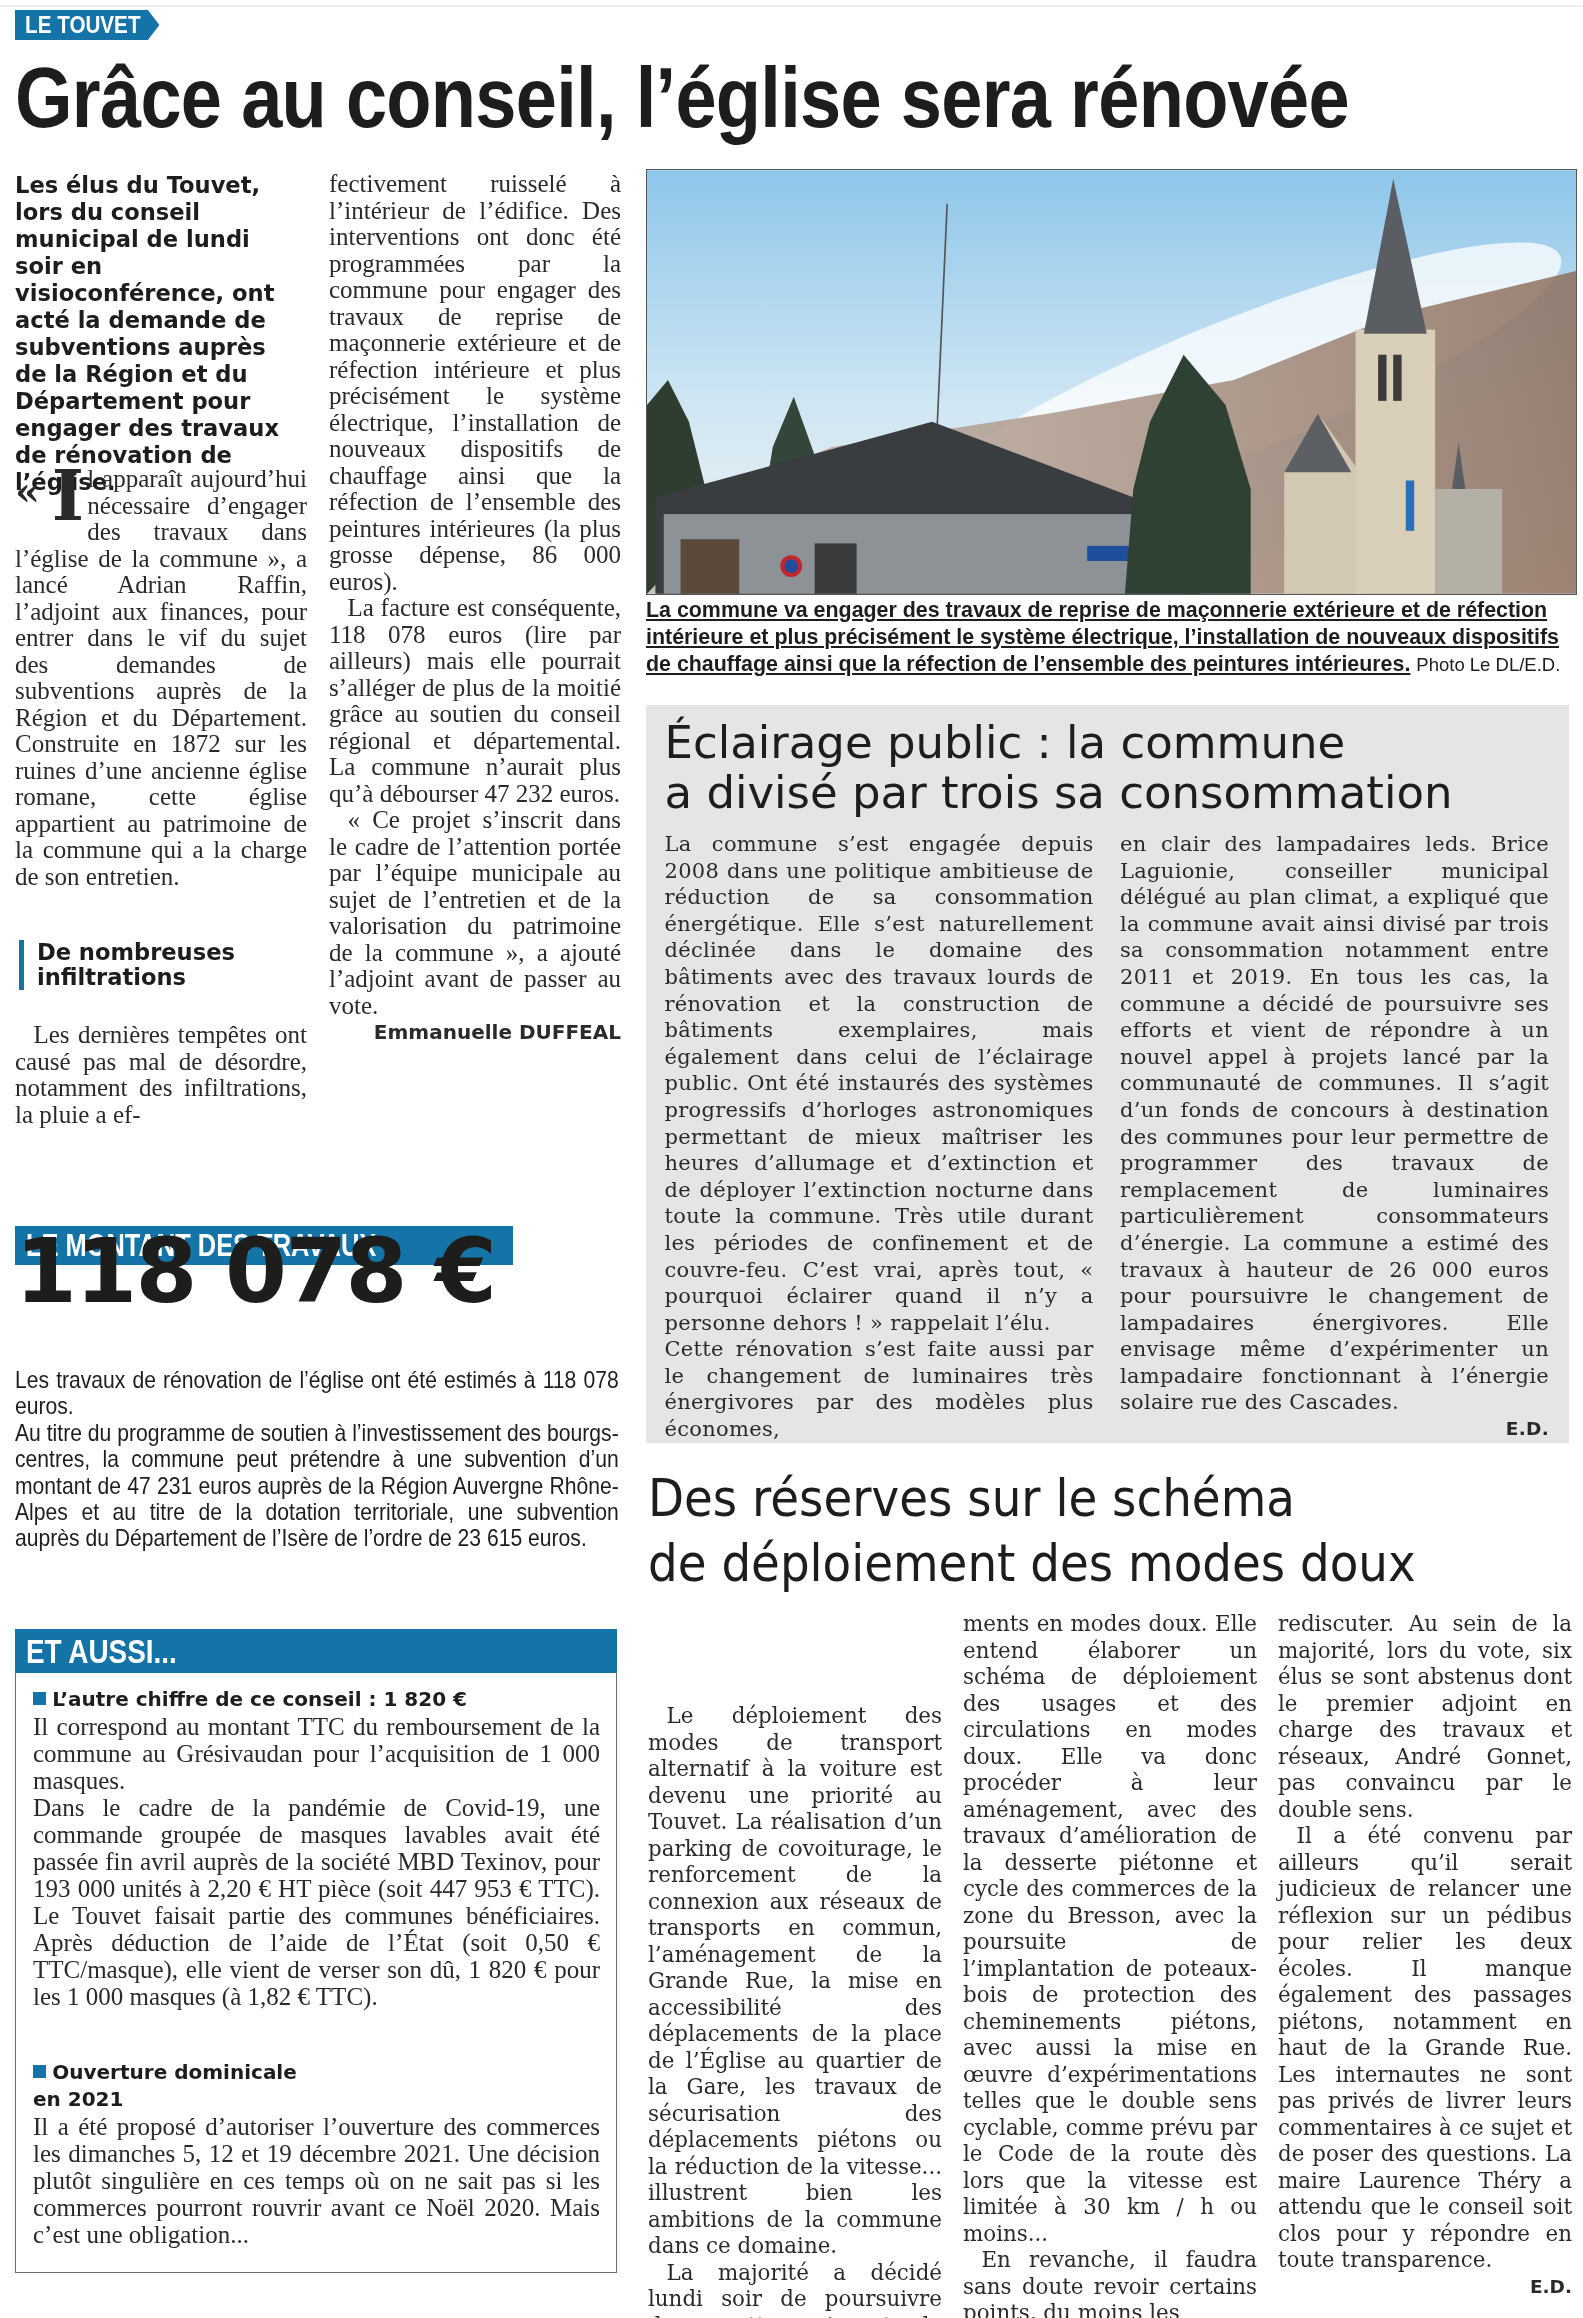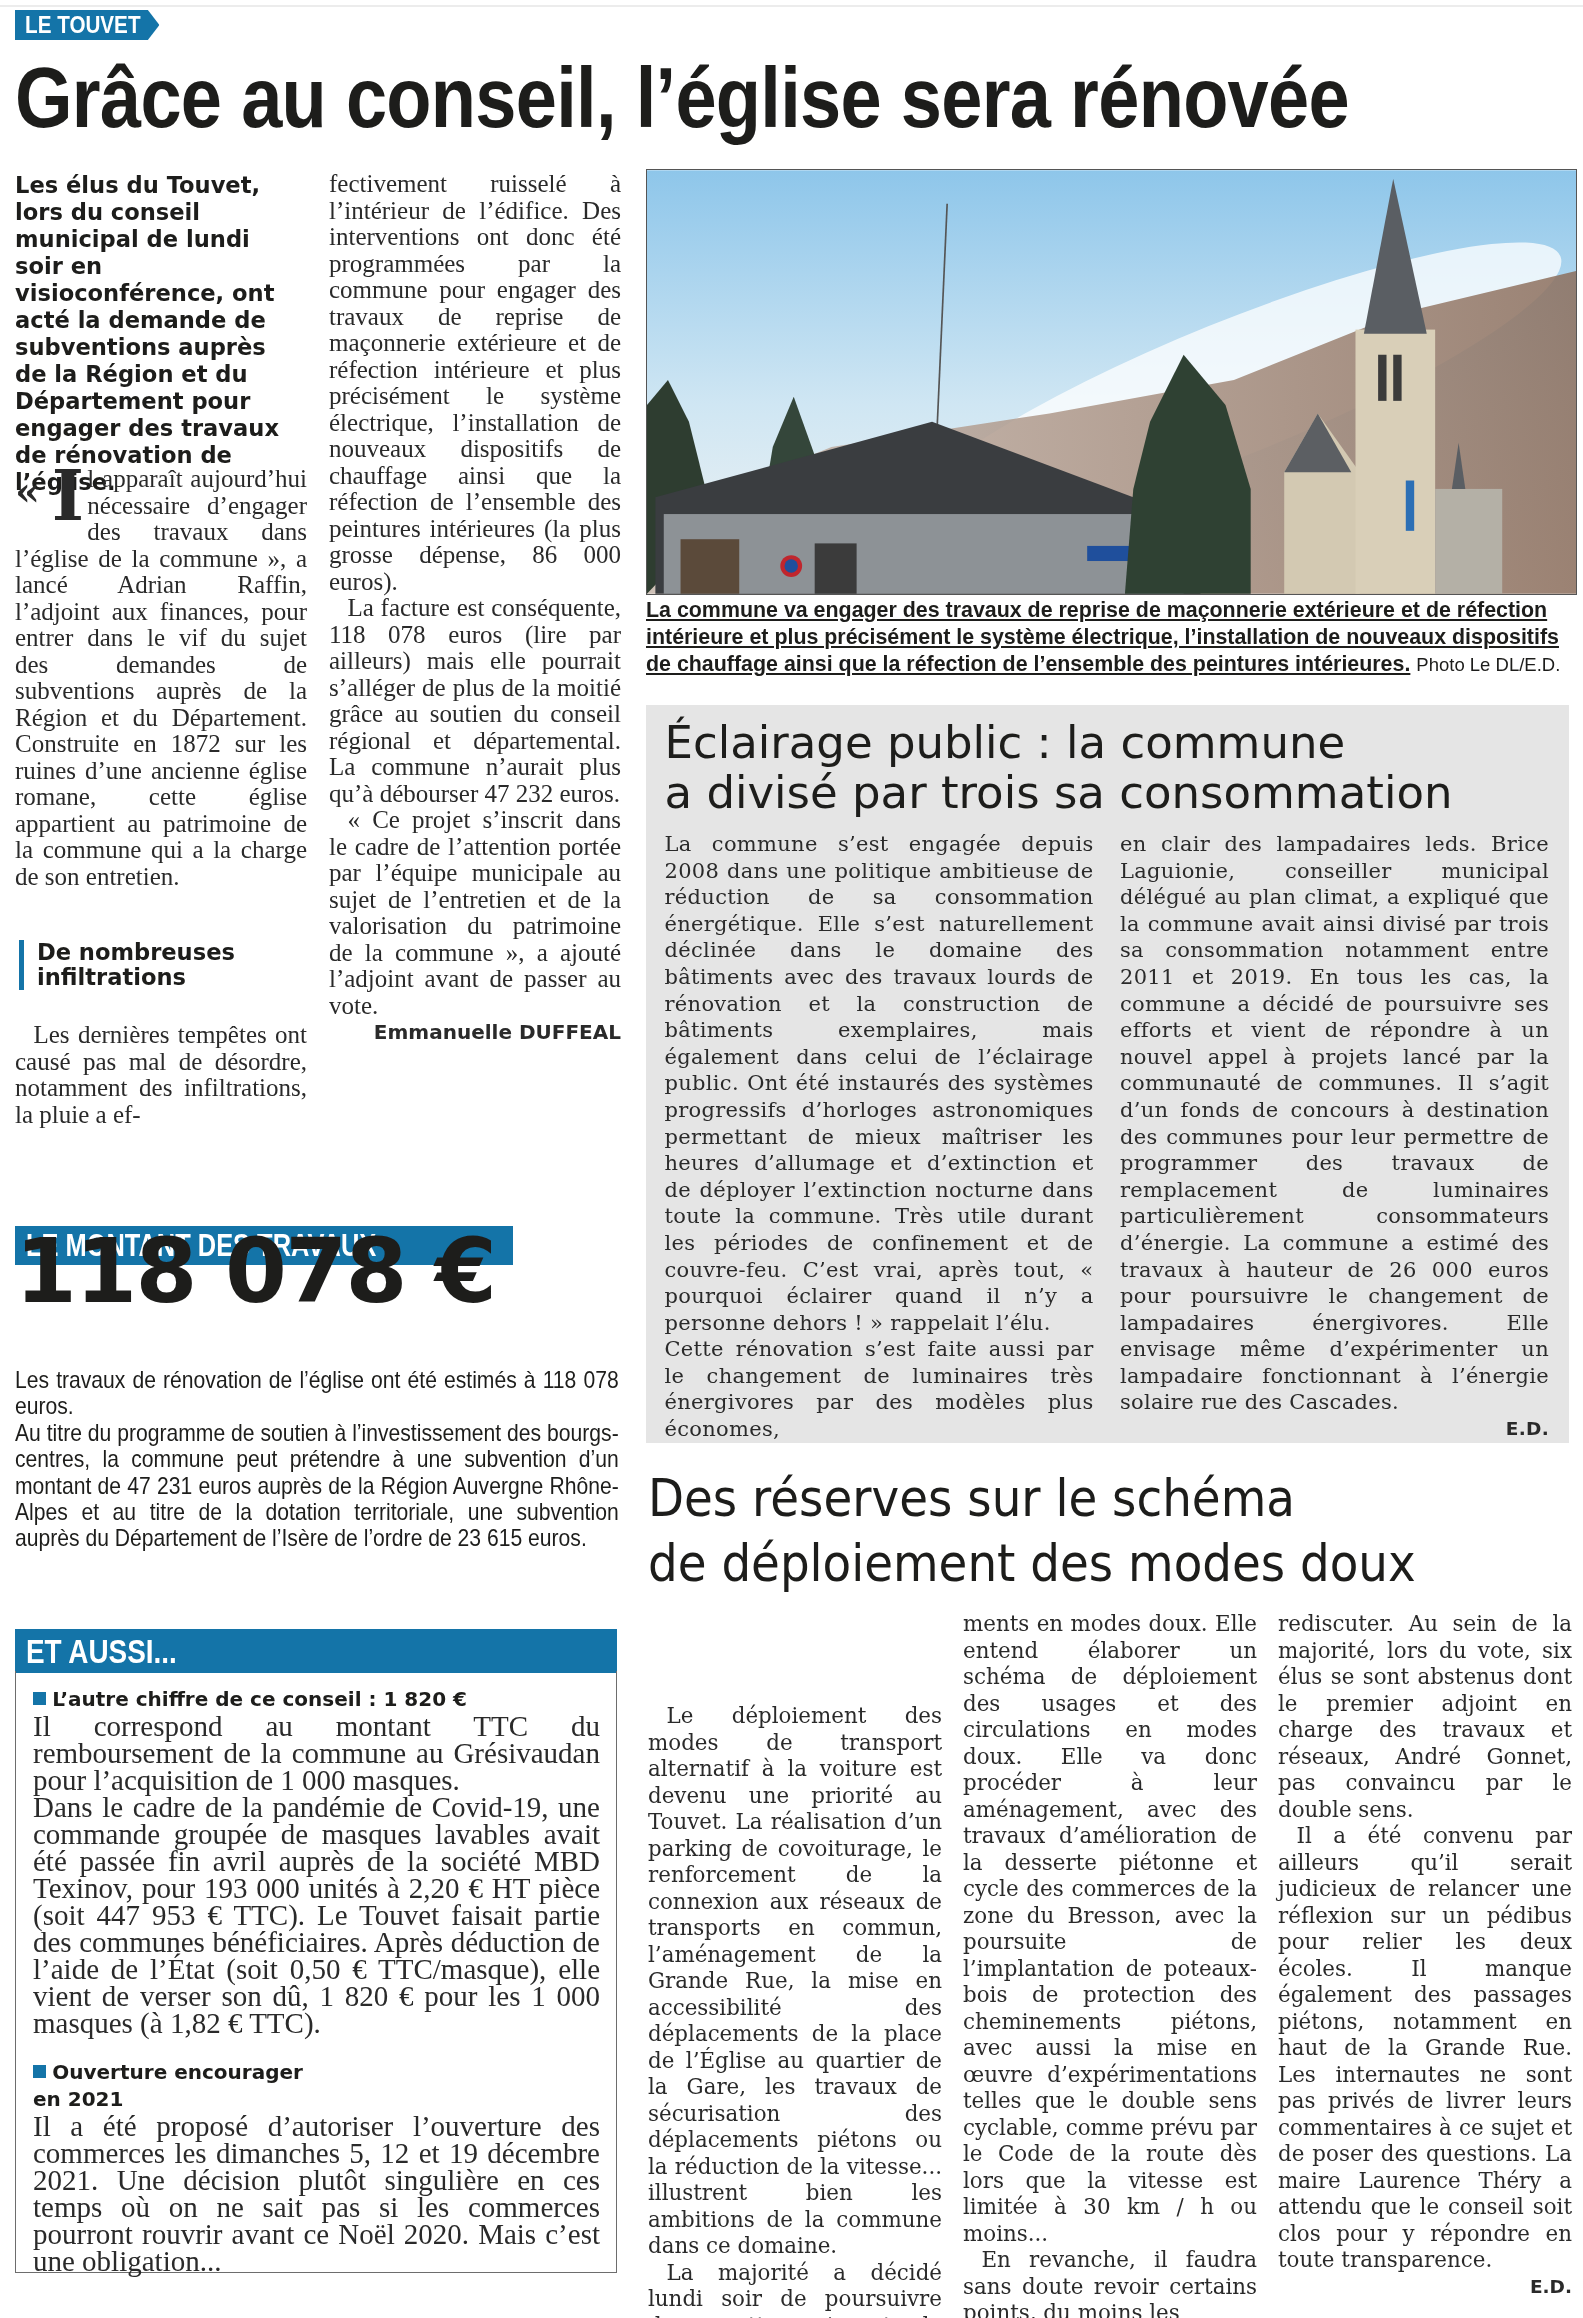--- a/index.html
+++ b/index.html
@@ -18,21 +18,21 @@
   .dropq{float:left;font-family:"DejaVu Serif",serif;font-weight:bold;font-size:40px;line-height:49px;margin-right:11.7px;}
   .dropi{float:left;font-family:"DejaVu Serif",serif;font-weight:bold;font-size:69px;line-height:55px;margin-right:3.4px;margin-top:1.7px;}
   .subhead{position:absolute;left:18.5px;top:940px;padding-left:13.4px;border-left:5.9px solid #1474a8;font-family:"DejaVu Sans",sans-serif;font-weight:bold;font-size:22.6px;line-height:25px;}
   .byline{font-family:"DejaVu Sans",sans-serif;font-weight:bold;text-align:right;font-size:20px;}
   .bar{position:absolute;background:#1474a8;color:#fff;font-family:"Liberation Sans",sans-serif;font-weight:bold;}
   .bigfig{position:absolute;left:15px;top:1221px;font-family:"DejaVu Sans",sans-serif;font-weight:bold;font-size:89px;line-height:101px;letter-spacing:-1.7px;}
   .condensed{font-family:"Liberation Sans",sans-serif;font-size:24px;line-height:26.4px;transform:scaleX(0.88);transform-origin:left top;text-align:justify;}
   .box{position:absolute;left:15px;top:1671px;width:602px;height:602px;border:1.7px solid #6d6d6d;border-top:none;box-sizing:border-box;}
   .box-item-title{font-family:"DejaVu Sans",sans-serif;font-weight:bold;font-size:20px;line-height:27px;}
   .sq{display:inline-block;width:13.4px;height:13.4px;background:#1474a8;margin-right:5.9px;vertical-align:0.8px;}
-  .boxbody{font-family:"Liberation Serif",serif;font-size:29px;line-height:27px;text-align:justify;color:#2a2a2a;}
+  .boxbody{font-family:"Liberation Serif",serif;font-size:25px;line-height:27px;text-align:justify;color:#2a2a2a;}
   .photo{position:absolute;left:646px;top:169px;width:929px;height:424px;overflow:hidden;border:0.8px solid #555;}
   .caption{position:absolute;left:646px;top:597px;width:929px;font-family:"Liberation Sans",sans-serif;font-weight:bold;font-size:21.4px;line-height:27px;}
   .caption .credit{font-weight:normal;font-size:18.5px;}
   .greenbox{position:absolute;left:646px;top:705px;width:923px;height:738px;background:#e5e5e5;}
   .h2{font-family:"DejaVu Sans",sans-serif;font-weight:normal;font-size:45px;line-height:50px;color:#1d1d1b;white-space:nowrap;}
   .gbody{font-family:"DejaVu Serif",serif;font-size:21px;line-height:26.6px;text-align:justify;color:#2a2a2a;letter-spacing:0.3px;}
   .h3{position:absolute;left:648px;top:1466px;font-family:"DejaVu Sans",sans-serif;font-size:52px;line-height:65px;white-space:nowrap;transform:scaleX(0.9);transform-origin:left;}
   .rbody{font-family:"DejaVu Serif",serif;font-size:21.4px;line-height:26.5px;text-align:justify;color:#2a2a2a;}
   p{margin:0;}
   .ind{text-indent:18.5px;}
@@ -82,21 +82,21 @@
 <div class="box">
   <div style="position:absolute;left:17px;top:15px;width:567px;">
     <div class="box-item-title">
       <span class="sq"></span><span>L’autre chiffre de ce conseil : 1 820 €</span>
     </div>
     <p class="boxbody">Il correspond au montant TTC du remboursement de la commune au Grésivaudan pour l’acquisition de 1 000 masques.</p>
     <p class="boxbody">Dans le cadre de la pandémie de Covid-19, une commande groupée de masques lavables avait été passée fin avril auprès de la société MBD Texinov, pour 193 000 unités à 2,20 € HT pièce (soit 447 953 € TTC). Le Touvet faisait partie des communes bénéficiaires. Après déduction de l’aide de l’État (soit 0,50 € TTC/masque), elle vient de verser son dû, 1 820 € pour les 1 000 masques (à 1,82 € TTC).</p>
   </div>
   <div style="position:absolute;left:17px;top:388px;width:567px;">
     <div class="box-item-title">
-      <span class="sq"></span><span>Ouverture encourager</span><br>
+      <span class="sq"></span><span>Ouverture dominicale</span><br>
       <span>en 2021</span>
     </div>
     <p class="boxbody">Il a été proposé d’autoriser l’ouverture des commerces les dimanches 5, 12 et 19 décembre 2021. Une décision plutôt singulière en ces temps où on ne sait pas si les commerces pourront rouvrir avant ce Noël 2020. Mais c’est une obligation...</p>
   </div>
 </div>
 
 <div class="photo">
   <svg width="929" height="424" viewBox="0 0 1108 505">
     <defs>
       <linearGradient id="sky" x1="0" y1="0" x2="0" y2="1">

